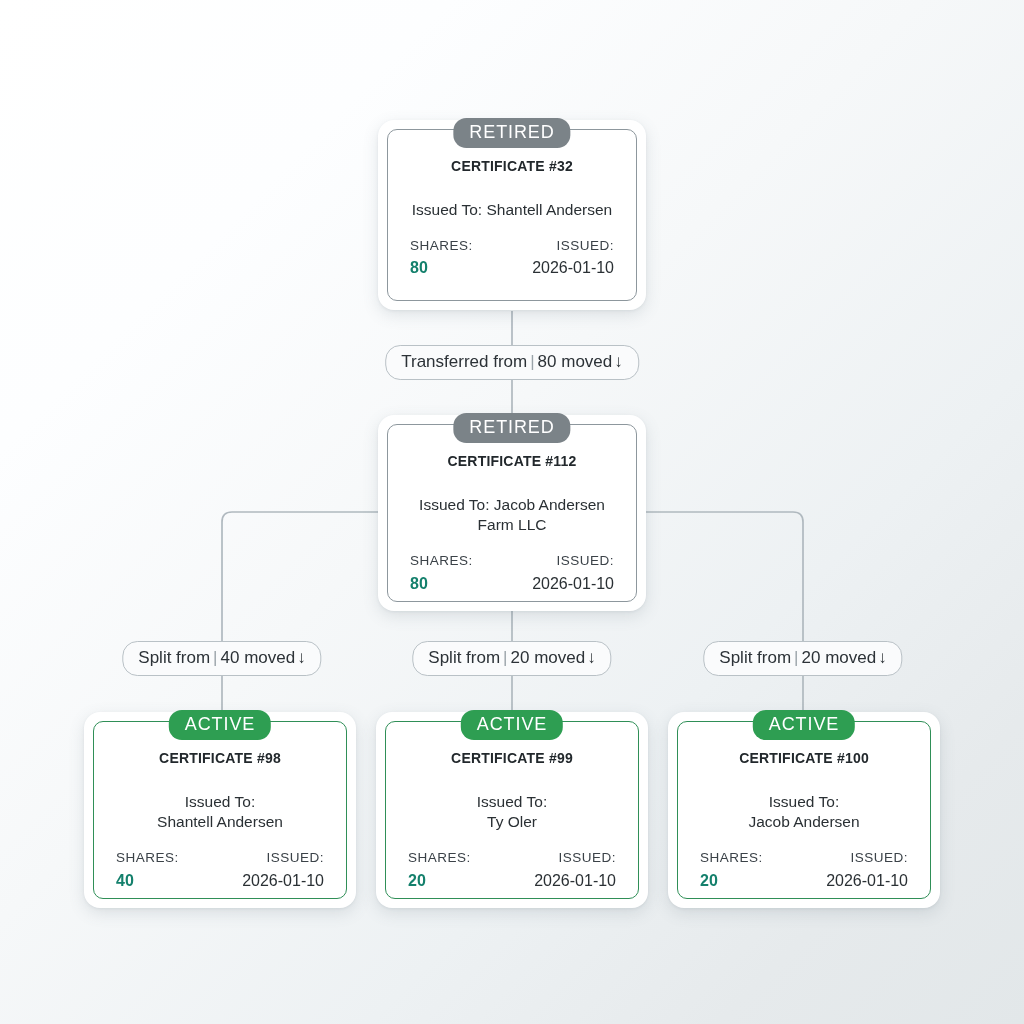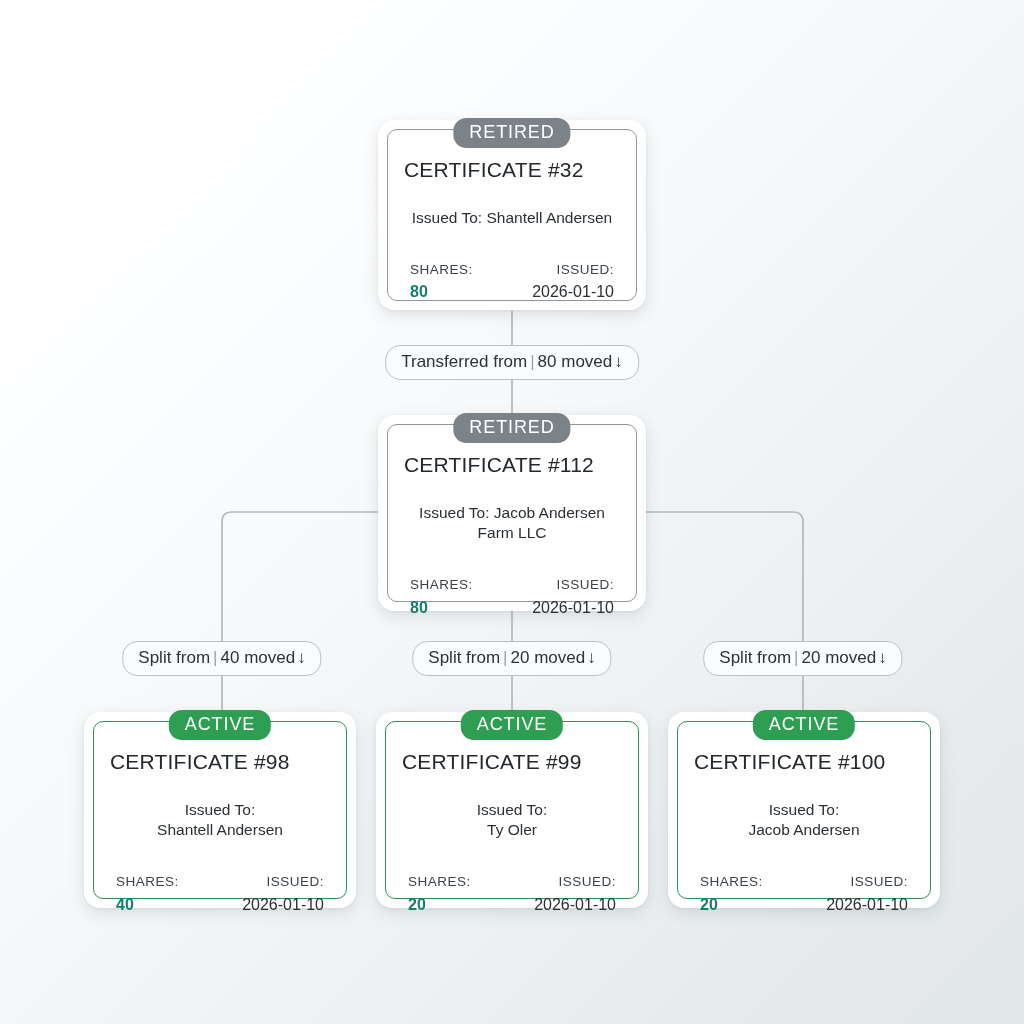--- a/index.html
+++ b/index.html
@@ -73,39 +73,39 @@
     font-weight: 500;
     color: #ffffff;
     white-space: nowrap;
     line-height: 1.15;
   }
   .badge-retired { background: #7b8388; }
   .badge-active  { background: #2e9e52; }
 
   
   .cert-title {
-    text-align: left;
-    font-size: 21px;
-    font-weight: normal;
+    text-align: center;
+    font-size: 14px;
+    font-weight: bold;
     color: #22282c;
     letter-spacing: 0.2px;
     margin-top: 8px;
   }
   .cert-issued-to {
     text-align: center;
     font-size: 15.5px;
     color: #2a3034;
     margin-top: 26px;
     line-height: 1.3;
   }
   .cert-issued-to .line2 { display: block; }
 
   .cert-meta {
     display: flex;
-    margin-top: 32px;
+    margin-top: 16px;
     padding: 0 6px;
     gap: 17px;
   }
   .meta-col { flex: 1; }
   .meta-col.right { flex: 1.18; text-align: right; }
   .meta-label {
     font-size: 13.5px;
     color: #3b4248;
     letter-spacing: 0.5px;
     line-height: 1.5;

